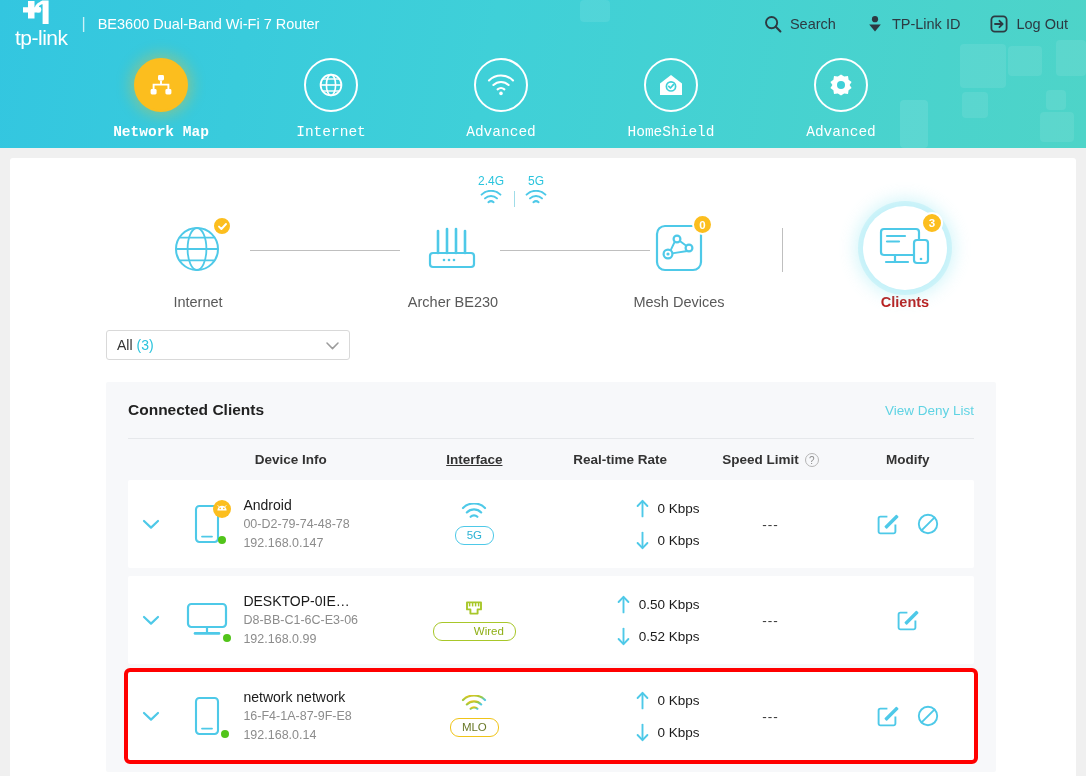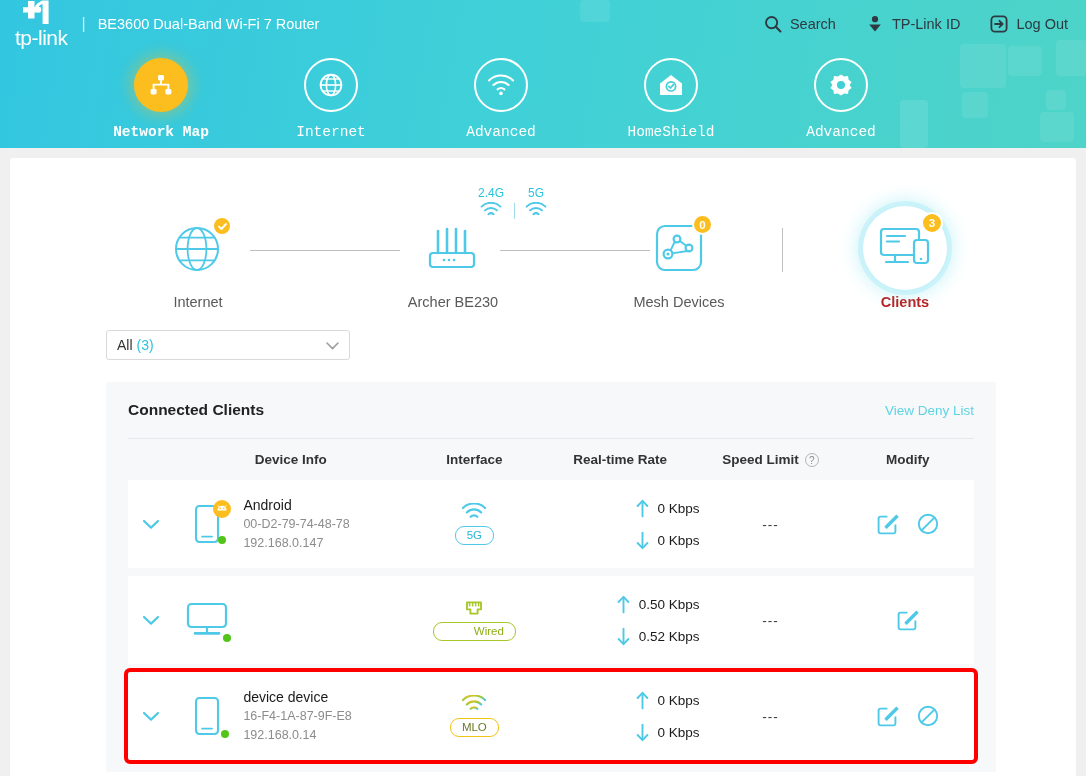--- a/index.html
+++ b/index.html
@@ -110,21 +110,21 @@
     background: #fcbe1e; color: #ffffff;
     font-size: 11.5px; font-weight: bold;
     display: flex; align-items: center; justify-content: center;
     border: 2px solid #ffffff;
   }
   .topo-line { position: absolute; height: 1px; background: #bfbfbf; }
   .topo-vline { position: absolute; width: 1px; background: #bfbfbf; }
   .band-wrap {
     position: absolute; display: flex; align-items: flex-end; gap: 10px;
   }
-  .band { text-align: center; margin-top: 12px; }
+  .band { text-align: center; }
   .band-text { font-size: 12px; color: #2bc4dd; margin-bottom: 2px; }
   .band-divider { width: 1px; height: 16px; background: #9fdce8; margin-bottom: 4px; }
 
   
   .filter-row { padding: 8px 0 0 96px; }
   .filter-select {
     width: 244px; height: 30px;
     border: 1px solid #d9d9d9; border-radius: 3px;
     background: #ffffff;
     display: flex; align-items: center;
@@ -152,21 +152,21 @@
   }
   .thead {
     display: flex; align-items: center;
     height: 42px;
     margin: 0 22px;
     border-top: 1px solid #e6e8eb;
     font-size: 13.5px; font-weight: bold; color: #333333;
   }
   .col-exp  { width: 48px; }
   .col-dev  { width: 248px; text-align: center; }
-  .col-int  { width: 140px; text-align: center; }
+  .col-int  { width: 140px; text-align: center; text-decoration: underline; }
   .col-rate { width: 168px; text-align: center; }
   .col-lim  { width: 150px; text-align: center; }
   .col-mod  { width: 140px; text-align: center; }
   .help-icon {
     display: inline-flex; align-items: center; justify-content: center;
     width: 14px; height: 14px; border-radius: 50%;
     border: 1px solid #b5b5b5; color: #8c8c8c;
     font-size: 10px; font-weight: normal; margin-left: 6px;
     vertical-align: middle;
   }
@@ -541,20 +541,25 @@
       </div>
       <div class="dev-cell">
         <div class="dev-icon-box">
           <svg width="44" height="38" viewBox="0 0 44 38">
             <rect x="3" y="3" width="38" height="23" rx="3.4" fill="none" stroke="#4ec9e8" stroke-width="2.2"></rect>
             <line x1="22" y1="26" x2="22" y2="31" stroke="#4ec9e8" stroke-width="2.2"></line>
             <line x1="10" y1="32.4" x2="34" y2="32.4" stroke="#4ec9e8" stroke-width="2.6" stroke-linecap="round"></line>
           </svg>
           <div class="dot-online" style="right:4px; bottom:4px;"></div>
         </div>
+        <div class="dev-text">
+          <div class="dev-name">DESKTOP-0IE…</div>
+          <div class="dev-mac">D8-BB-C1-6C-E3-06</div>
+          <div class="dev-ip">192.168.0.99</div>
+        </div>
       </div>
       <div class="int-cell">
         <svg width="26" height="19" viewBox="0 0 26 19">
           <path d="M6 3.4 L20 3.4 L20 10.4 L16.6 10.4 L16.6 14.6 L9.4 14.6 L9.4 10.4 L6 10.4 Z" fill="none" stroke="#a8c72a" stroke-width="1.9" stroke-linejoin="round"></path>
           <line x1="8.6" y1="3.6" x2="8.6" y2="7.4" stroke="#a8c72a" stroke-width="1.5"></line>
           <line x1="11.6" y1="3.6" x2="11.6" y2="7.4" stroke="#a8c72a" stroke-width="1.5"></line>
           <line x1="14.6" y1="3.6" x2="14.6" y2="7.4" stroke="#a8c72a" stroke-width="1.5"></line>
           <line x1="17.6" y1="3.6" x2="17.6" y2="7.4" stroke="#a8c72a" stroke-width="1.5"></line>
         </svg>
         <div class="int-pill pill-wired">Wired</div>
@@ -592,21 +597,21 @@
       </div>
       <div class="dev-cell">
         <div class="dev-icon-box">
           <svg width="26" height="42" viewBox="0 0 26 42">
             <rect x="2" y="3" width="22" height="36" rx="3.4" fill="none" stroke="#4ec9e8" stroke-width="2.1"></rect>
             <line x1="8" y1="33.6" x2="18" y2="33.6" stroke="#4ec9e8" stroke-width="1.8" stroke-linecap="round"></line>
           </svg>
           <div class="dot-online" style="right:6px; bottom:4px;"></div>
         </div>
         <div class="dev-text">
-          <div class="dev-name">device device</div>
+          <div class="dev-name">network network</div>
           <div class="dev-mac">16-F4-1A-87-9F-E8</div>
           <div class="dev-ip">192.168.0.14</div>
         </div>
       </div>
       <div class="int-cell">
         <svg width="26" height="19" viewBox="0 0 26 19">
           <defs>
             <linearGradient id="mloGrad" x1="0" y1="0" x2="1" y2="1">
               <stop offset="0%" stop-color="#f0c419"></stop>
               <stop offset="55%" stop-color="#9ec93c"></stop>

